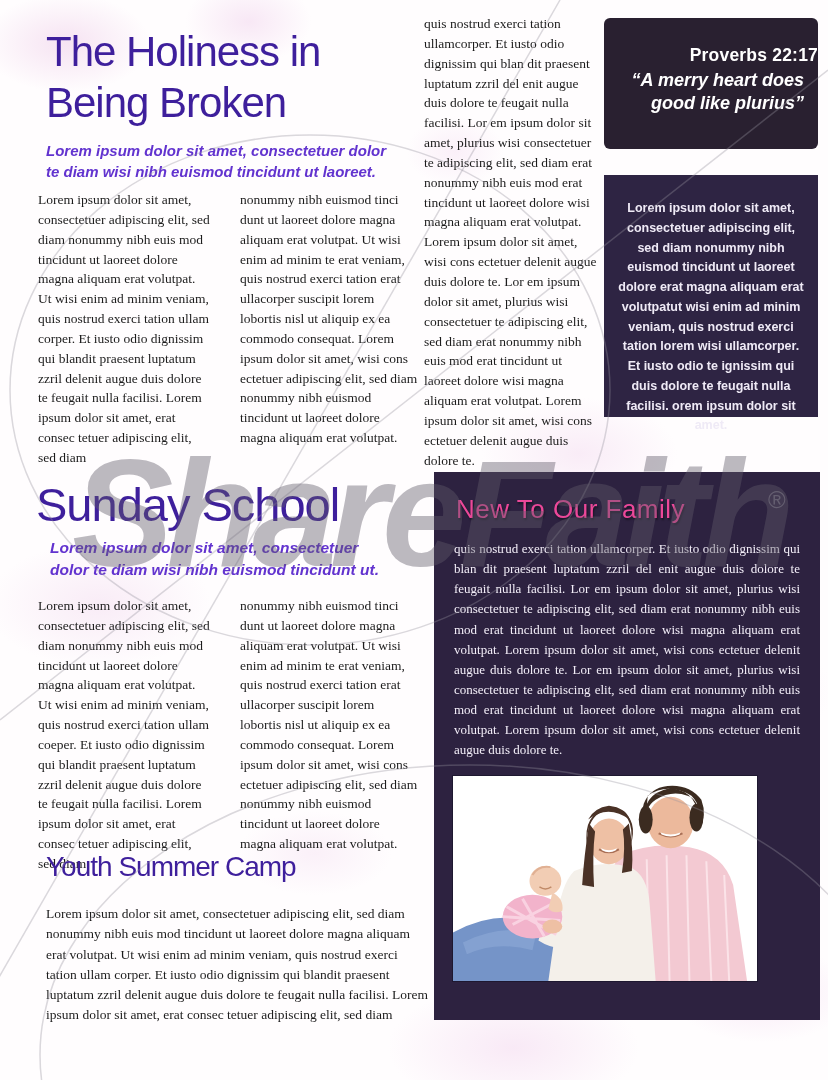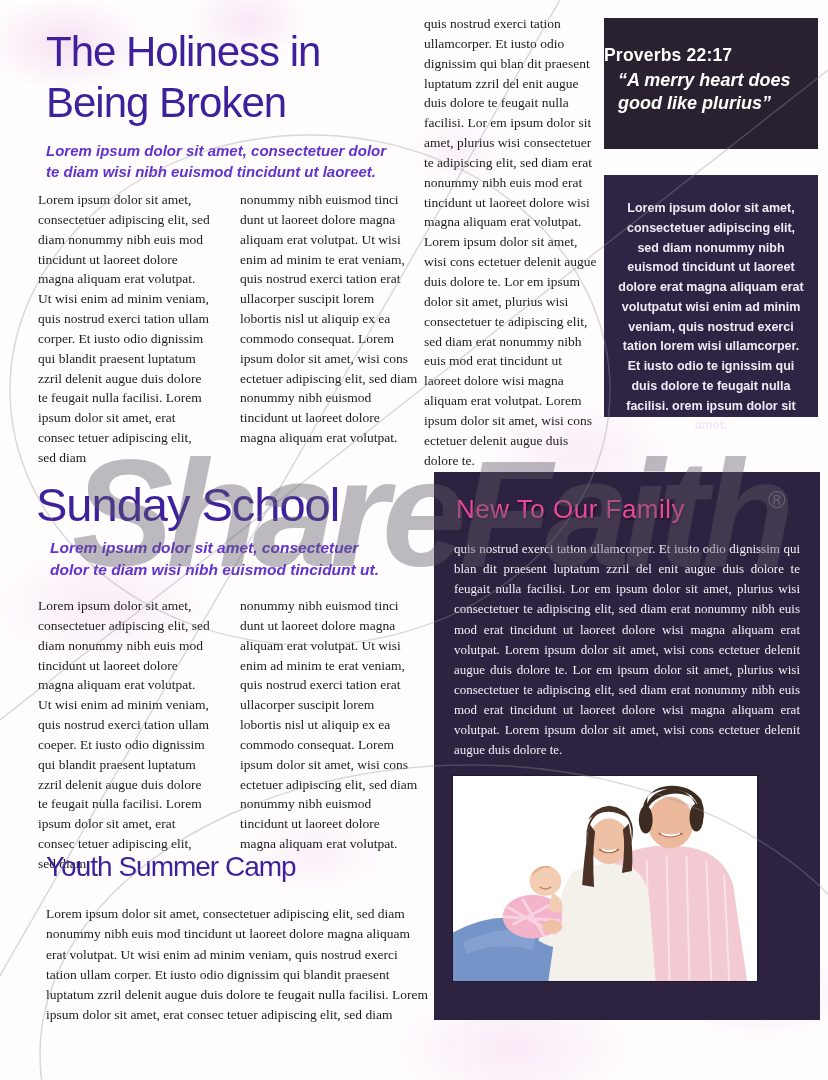--- a/index.html
+++ b/index.html
@@ -62,22 +62,23 @@
   .sc1 { left: 38px;  top: 596px; width: 172px; }
   .sc2 { left: 240px; top: 596px; width: 178px; }
   .youth-body { left: 46px; top: 904px; width: 382px; font-size: 13.5px; line-height: 1.5; color: #1c1c1c; }
 
   
   .proverbs-box {
     left: 604px; top: 18px; width: 214px; height: 131px;
     background: #292030;
     color: #ffffff;
     font-family: "Liberation Sans", sans-serif;
-    text-align: left;
+    text-align: right;
     padding-top: 27px;
+    border-radius: 6px;
   }
   .proverbs-box .ref { font-size: 17.5px; font-weight: bold; letter-spacing: .2px; }
   .proverbs-box .quote { font-size: 18px; font-weight: bold; font-style: italic; line-height: 1.25; margin-top: 3px; padding: 0 14px; }
 
   .sidebar-box {
     left: 604px; top: 175px; width: 214px; height: 242px;
     background: #2e2443;
     color: #efeaf6;
     font-family: "Liberation Sans", sans-serif;
     font-weight: bold;

